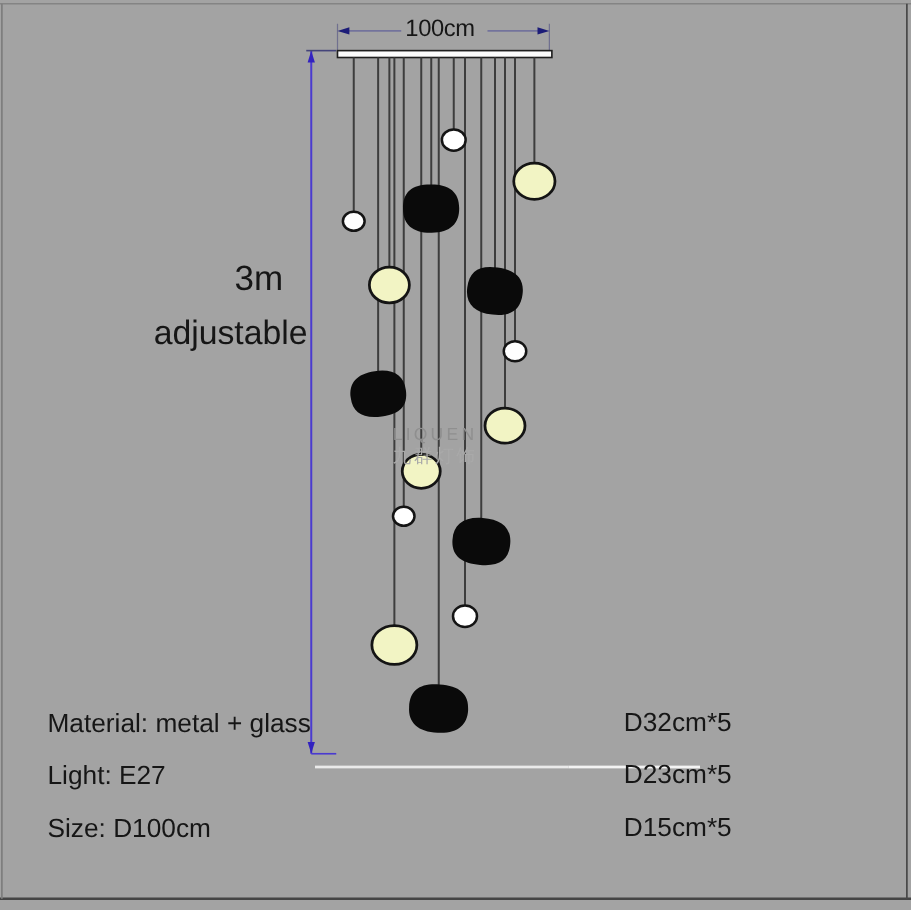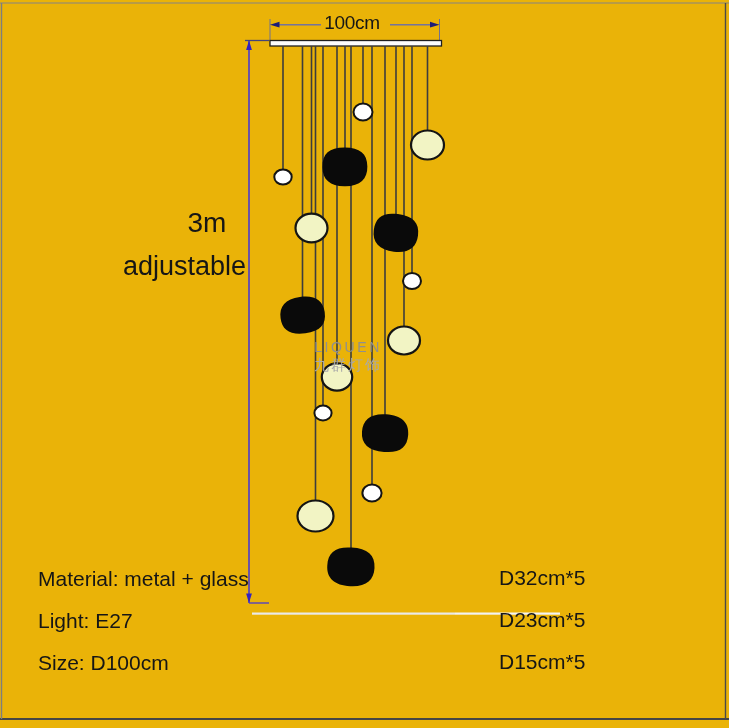--- a/index.html
+++ b/index.html
@@ -5,21 +5,21 @@
   html, body {
     margin: 0; padding: 0;
     width: 729px; height: 728px;
     background: #ffffff;
     font-family: "Liberation Sans", "DejaVu Sans", sans-serif;
     overflow: hidden;
   }
   .stage {
     position: relative;
     width: 729px; height: 728px;
-    background: #eab308;
+    background: #a3a3a3;
   }
   svg { display: block; }
   text { fill: #161616; }
   .dim-label   { font-size: 19px; letter-spacing: -0.3px; }
   .drop-label-1 { font-size: 28px; }
   .drop-label-2 { font-size: 27px; }
   .spec-text   { font-size: 21px; }
   .wm-brand    { font-size: 14px; letter-spacing: 2.6px; fill: #8f8f8f; }
   .wm-cjk      { font-size: 15px; letter-spacing: 2px;  fill: #a9a9a9; }
 </style>

